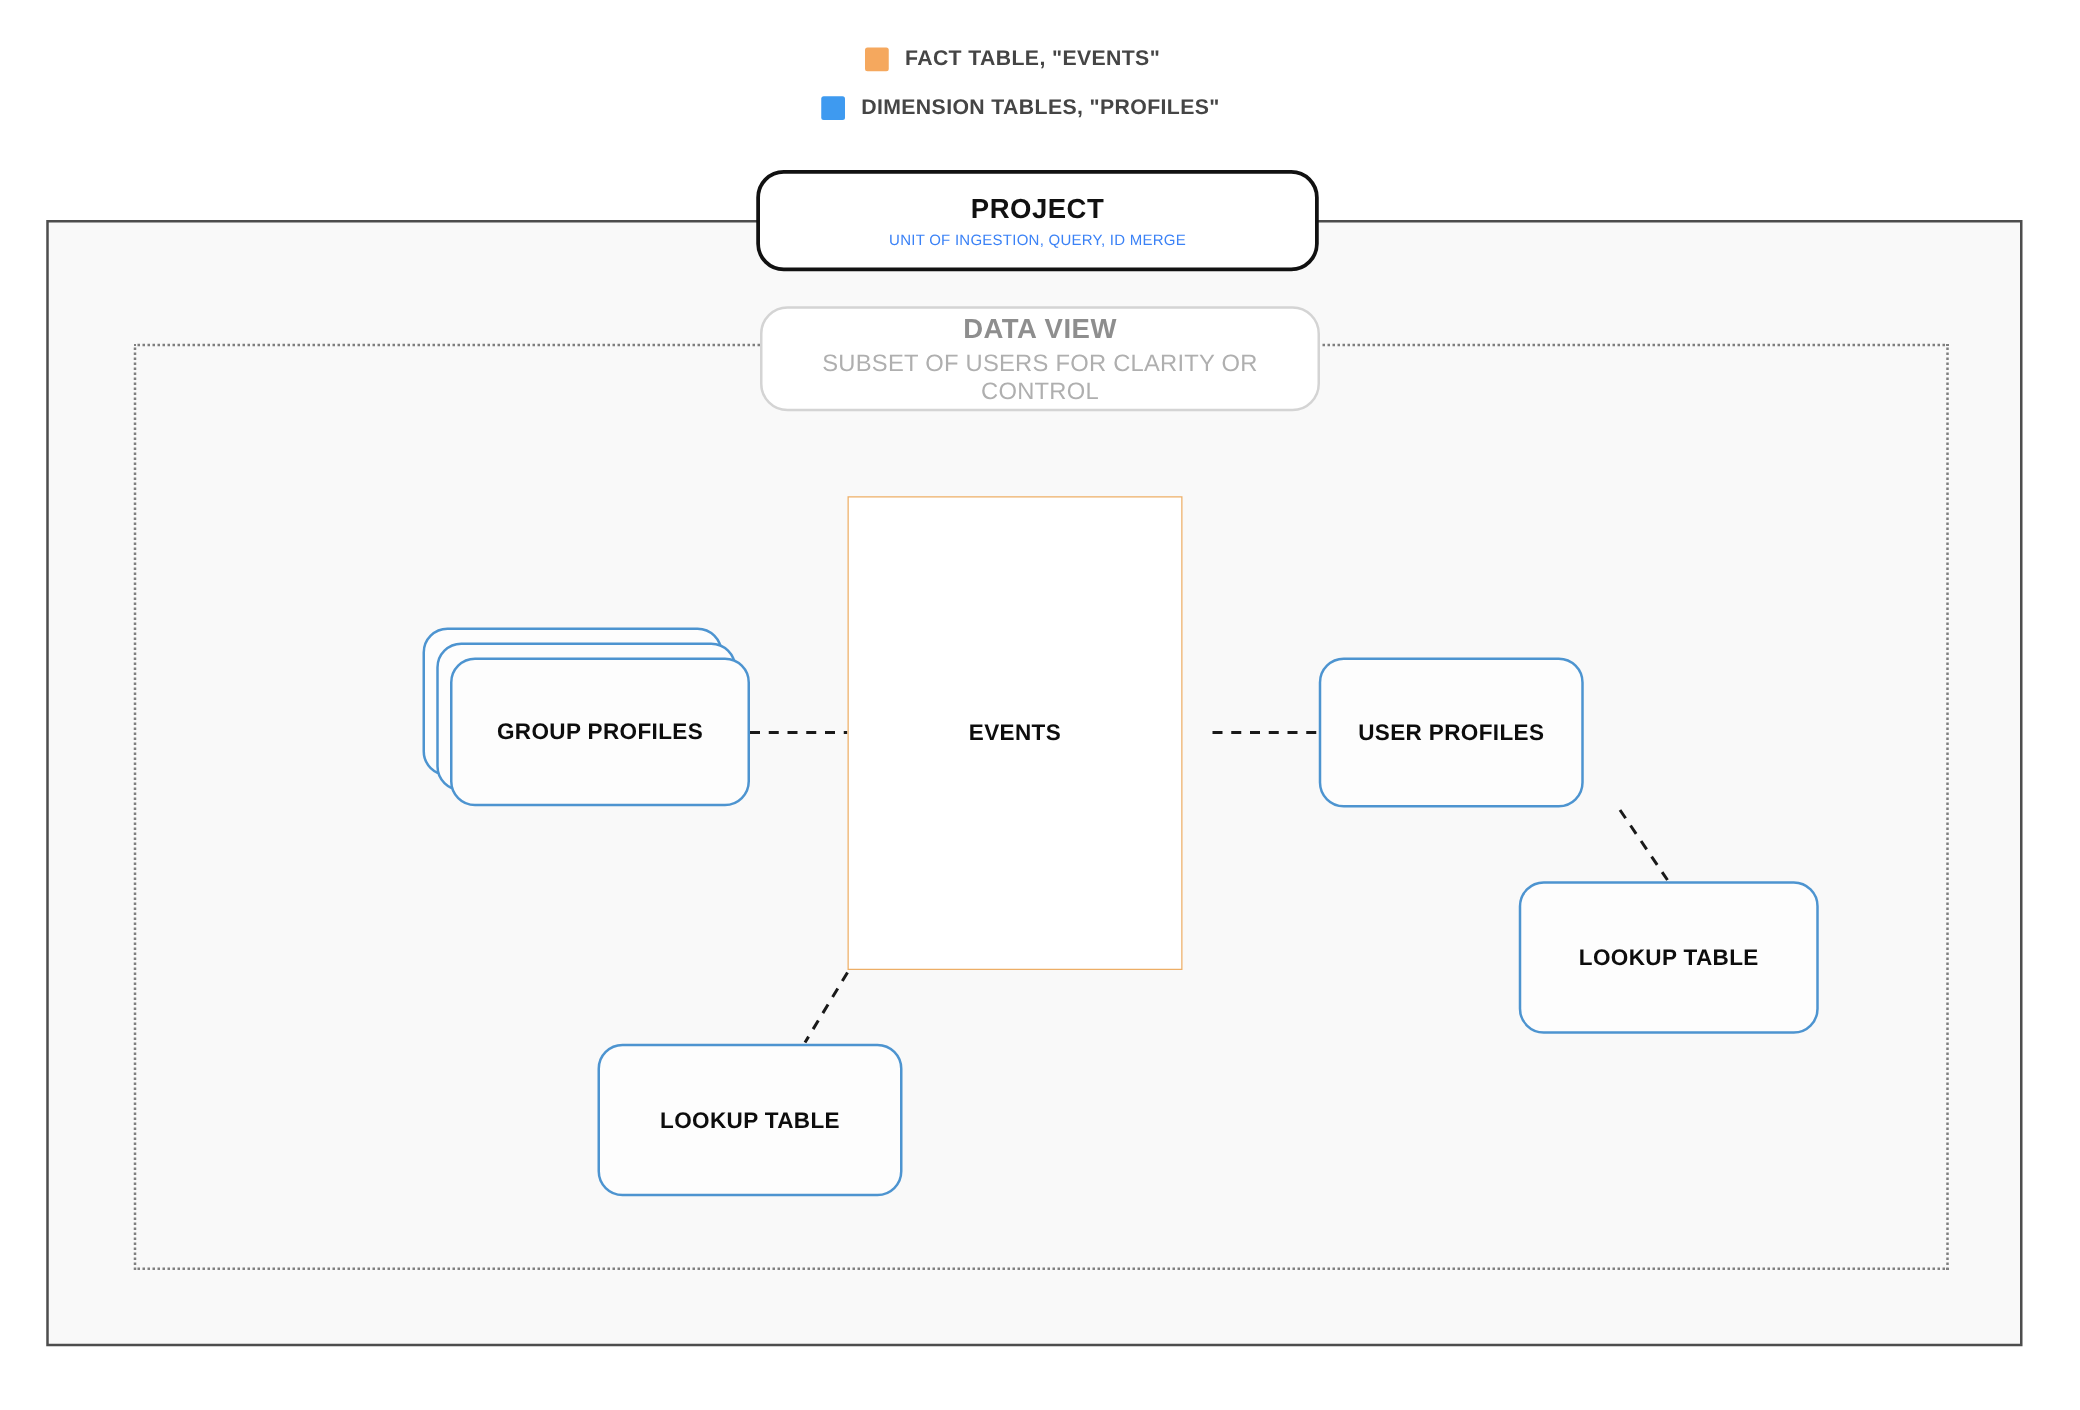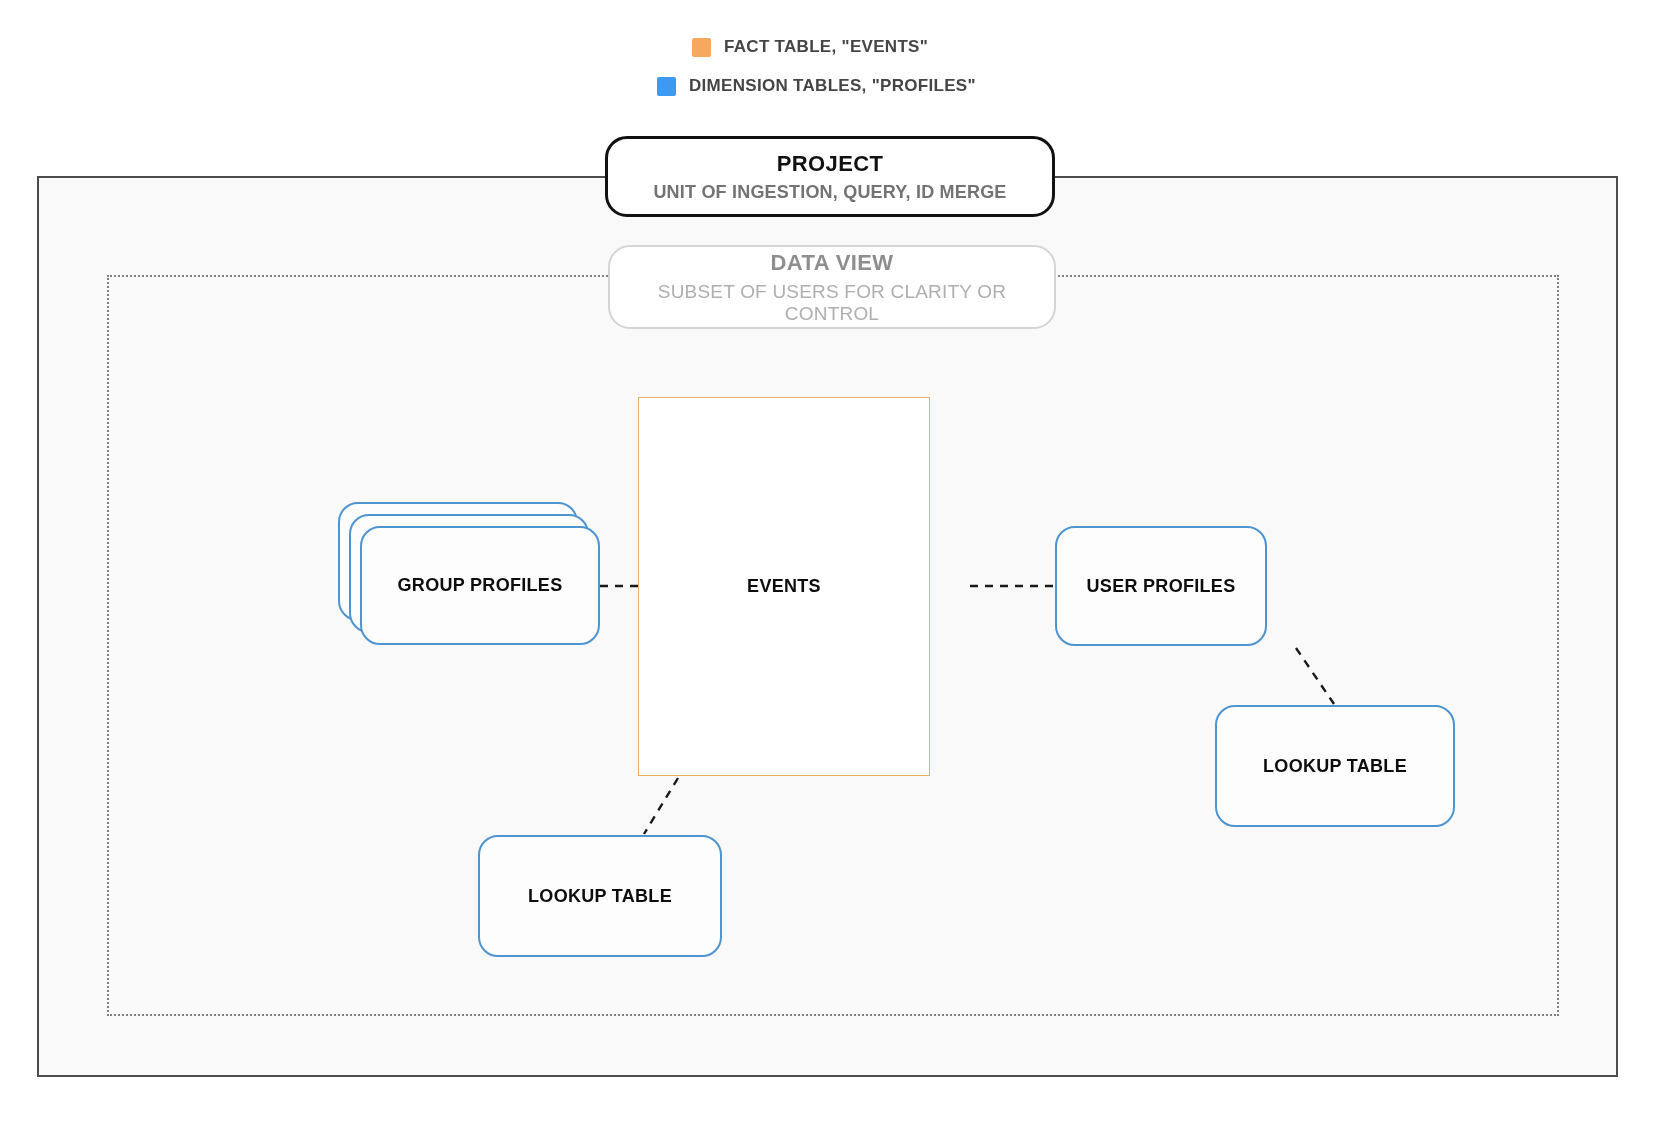--- a/index.html
+++ b/index.html
@@ -31,37 +31,37 @@
   }
 
   
   .label-box {
     position: absolute; z-index: 6; background: #ffffff;
     display: flex; flex-direction: column; align-items: center; justify-content: center;
     text-align: center; gap: 5px; border-radius: 22px;
   }
   .project-box { left: 605px; top: 136px; width: 450px; height: 81px; border: 3px solid #111111; }
   .project-title { font-size: 22px; font-weight: 700; color: #111111; letter-spacing: 0.4px; }
-  .project-subtitle { font-size: 18px; font-weight: 700; color: #737373; letter-spacing: 0.2px; }
+  .project-subtitle { font-size: 12px; font-weight: 400; color: #3b82f6; letter-spacing: 0.2px; }
   .dataview-box { left: 608px; top: 245px; width: 448px; height: 84px; border: 2px solid #d4d4d4; }
   .dataview-title { font-size: 22px; font-weight: 700; color: var(--muted-title); letter-spacing: 0.4px; }
   .dataview-subtitle { font-size: 19px; font-weight: 400; color: var(--muted-subtitle); letter-spacing: 0.2px; }
 
   
   .connectors { position: absolute; left: 0; top: 0; width: 1664px; height: 1128px; z-index: 3; }
   .connectors line { stroke: var(--connector); stroke-width: 2.4; stroke-dasharray: 8 7; }
 
   
   .node {
     position: absolute; background: #fdfdfd; z-index: 4;
     display: flex; align-items: center; justify-content: center; text-align: left;
   }
   .node-label { font-size: 18px; font-weight: 700; color: #0d0d0d; letter-spacing: 0.3px; white-space: nowrap; }
   .fact-node {
-    left: 638px; top: 397px; width: 292px; height: 379px;
+    left: 678px; top: 397px; width: 268px; height: 379px;
     border: 1.5px solid var(--fact-border); background: #ffffff;
   }
   .dim-card { border: 2px solid var(--dim-border); border-radius: 20px; background: #fdfdfd; }
   .stack-card { position: absolute; width: 240px; height: 119px; z-index: 4; }
   .stack-back   { left: 338px; top: 502px; }
   .stack-middle { left: 349px; top: 514px; z-index: 5; }
   .stack-front  { left: 360px; top: 526px; z-index: 5; }
   .user-profiles { left: 1055px; top: 526px; width: 212px; height: 120px; }
   .lookup-right  { left: 1215px; top: 705px; width: 240px; height: 122px; }
   .lookup-left   { left: 478px;  top: 835px; width: 244px; height: 122px; }

